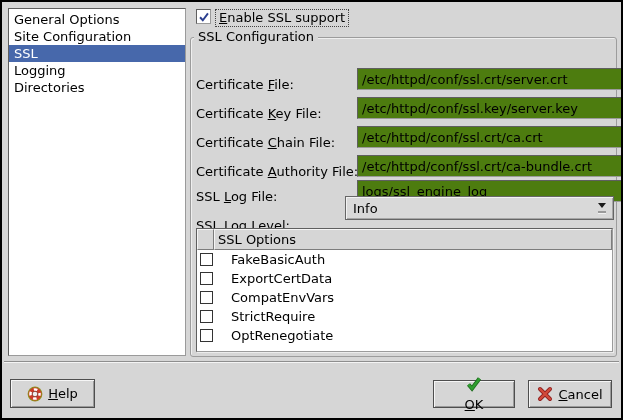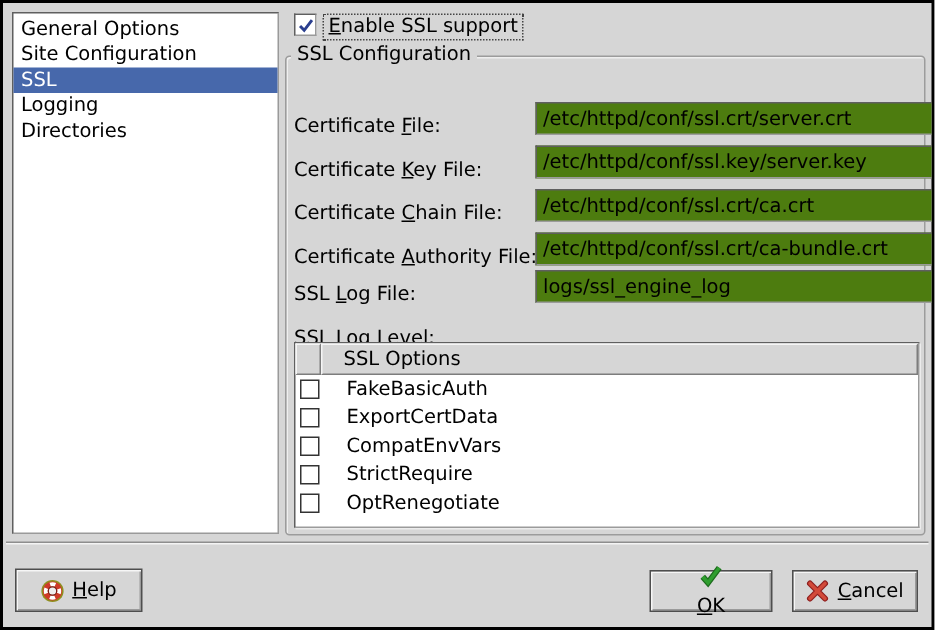--- a/index.html
+++ b/index.html
@@ -73,21 +73,21 @@
   
   .table{
     position:absolute;left:194px;top:226px;width:417px;height:124px;box-sizing:border-box;
     background:#fff;border:1px solid #9b9b9b;border-top-color:#5f5f5f;border-left-color:#5f5f5f;
     box-shadow:1px 1px 0 #ececec;
   }
   .thead{display:flex;height:21px;}
   .th{
     background:#d6d6d6;box-sizing:border-box;height:21px;line-height:19px;
     border:1px solid #7d7d7d;border-top-color:#f5f5f5;border-left-color:#f5f5f5;
-    padding-left:14px;white-space:nowrap;cursor:default;
+    padding-left:3px;white-space:nowrap;cursor:default;
   }
   .th.check-col{width:17px;padding:0;}
   .th.main-col{flex:1;}
   .trow{display:flex;align-items:center;height:19px;padding-left:3px;}
   .trow .checkbox{width:11px;height:11px;border-color:#333;}
   .trow .opt-label{margin-left:18px;white-space:nowrap;}
   
   .separator{
     position:absolute;left:2px;right:2px;top:359px;height:0;
     border-top:1px solid #8e8e8e;border-bottom:1px solid #f4f4f4;
@@ -146,20 +146,27 @@
   <div class="form-row" style="top:141px">
     <span class="row-label"><span>Certificate </span><span class="mn">A</span><span>uthority File:</span></span>
     <input class="entry" type="text" value="/etc/httpd/conf/ssl.crt/ca-bundle.crt" style="">
   </div>
   <div class="form-row" style="top:166px">
     <span class="row-label"><span>SSL </span><span class="mn">L</span><span>og File:</span></span>
     <input class="entry" type="text" value="logs/ssl_engine_log" style="">
   </div>
   <div class="form-row" style="top:194px;height:24px">
     <span class="row-label" style="height:24px;line-height:24px"><span>SSL Log Le</span><span class="mn">v</span><span>el:</span></span>
+    <div class="dropdown">
+      <span>Info</span>
+      <span class="dd-arrow-area">
+        <span class="dd-tri"></span>
+        <span class="dd-bar"></span>
+      </span>
+    </div>
   </div>
 
   <div class="table">
     <div class="thead">
       <div class="th check-col"></div>
       <div class="th main-col">SSL Options</div>
     </div>
     <div class="trow">
       <span class="checkbox"></span>
       <span class="opt-label">FakeBasicAuth</span>

